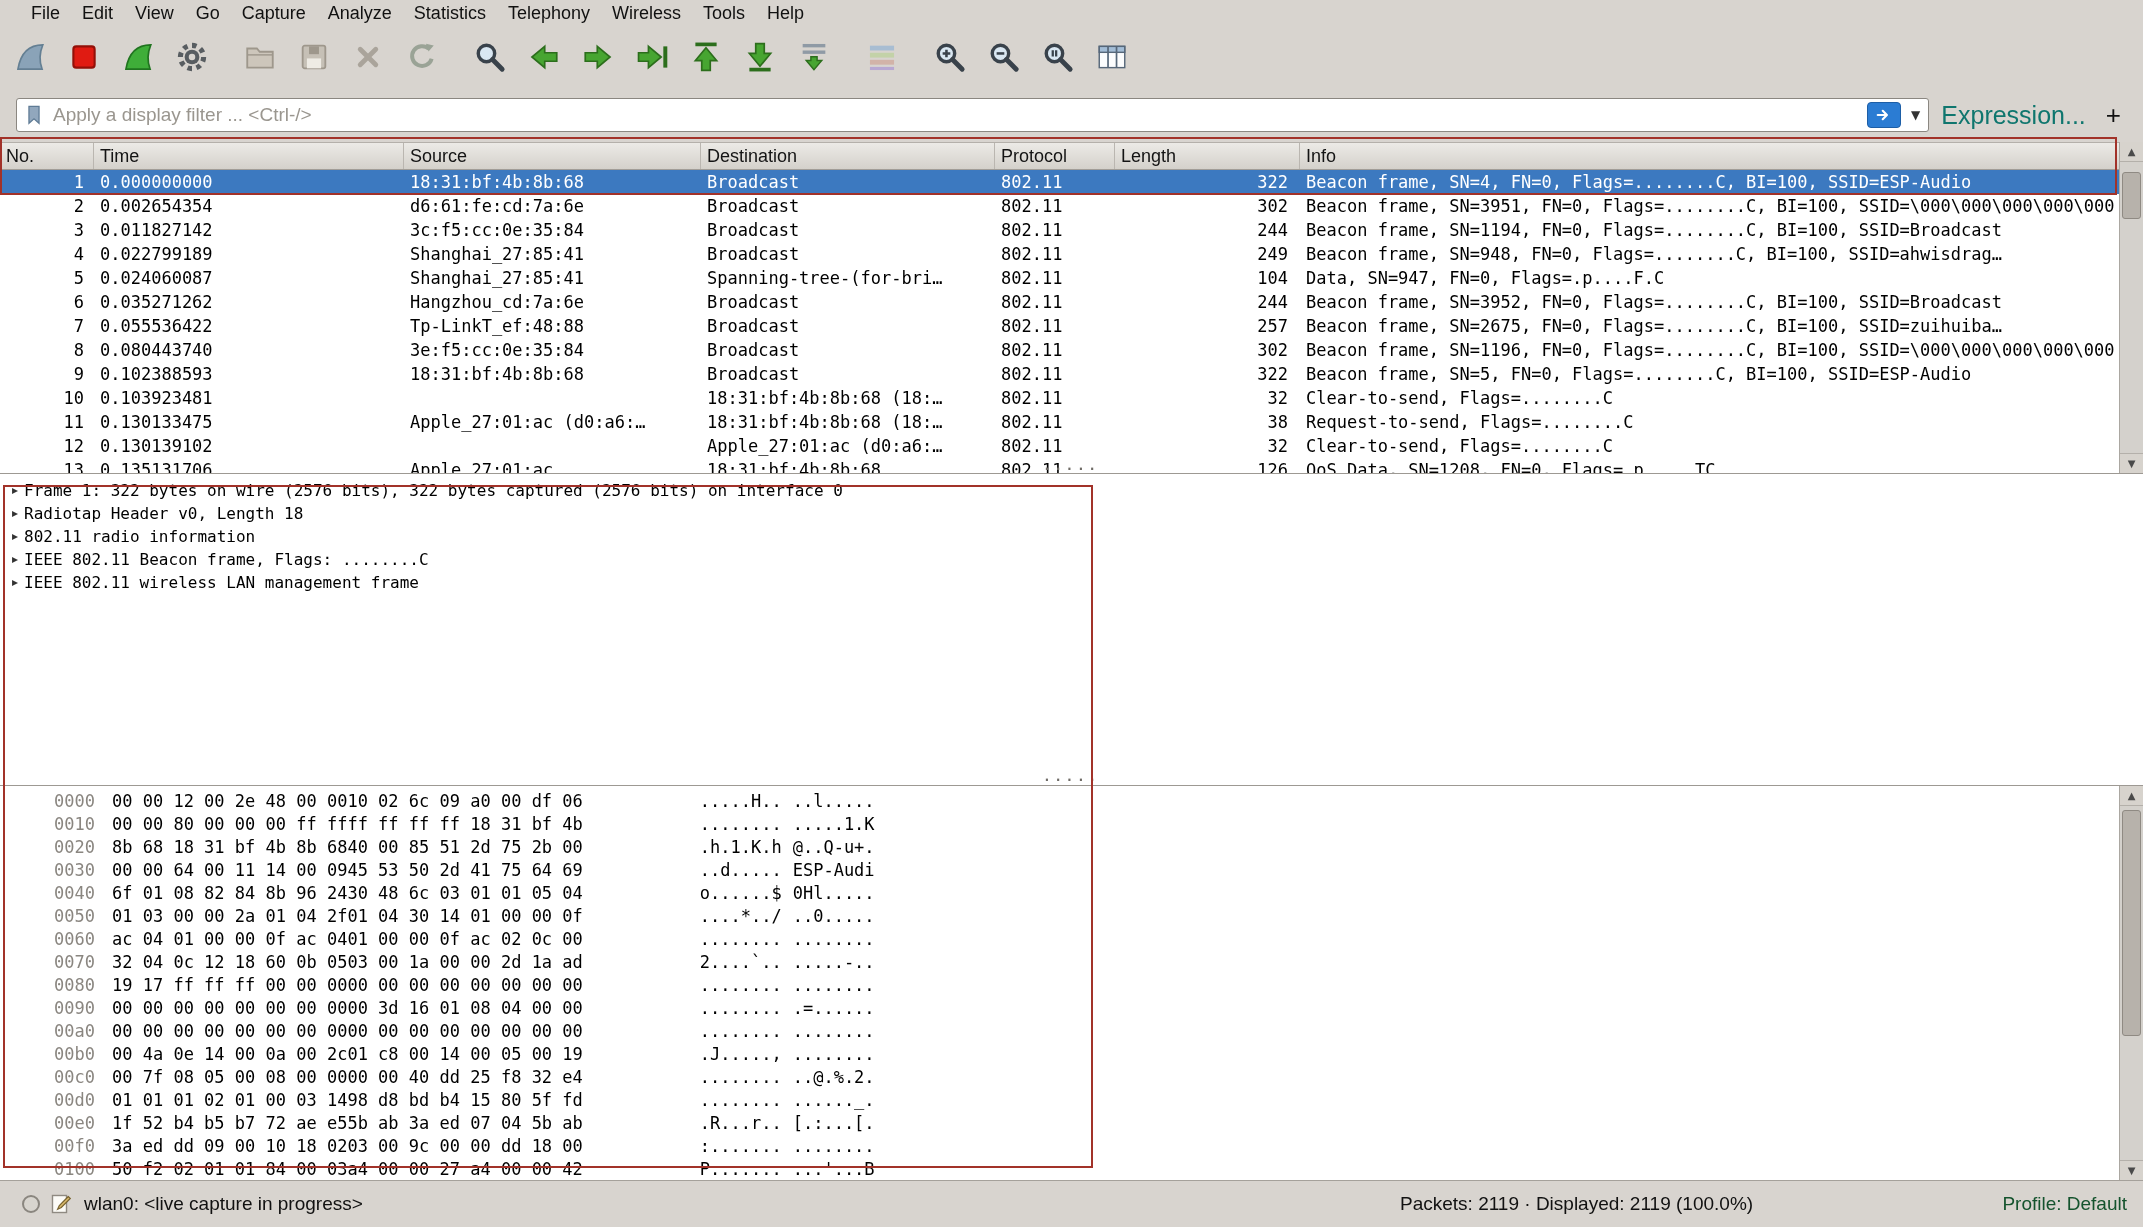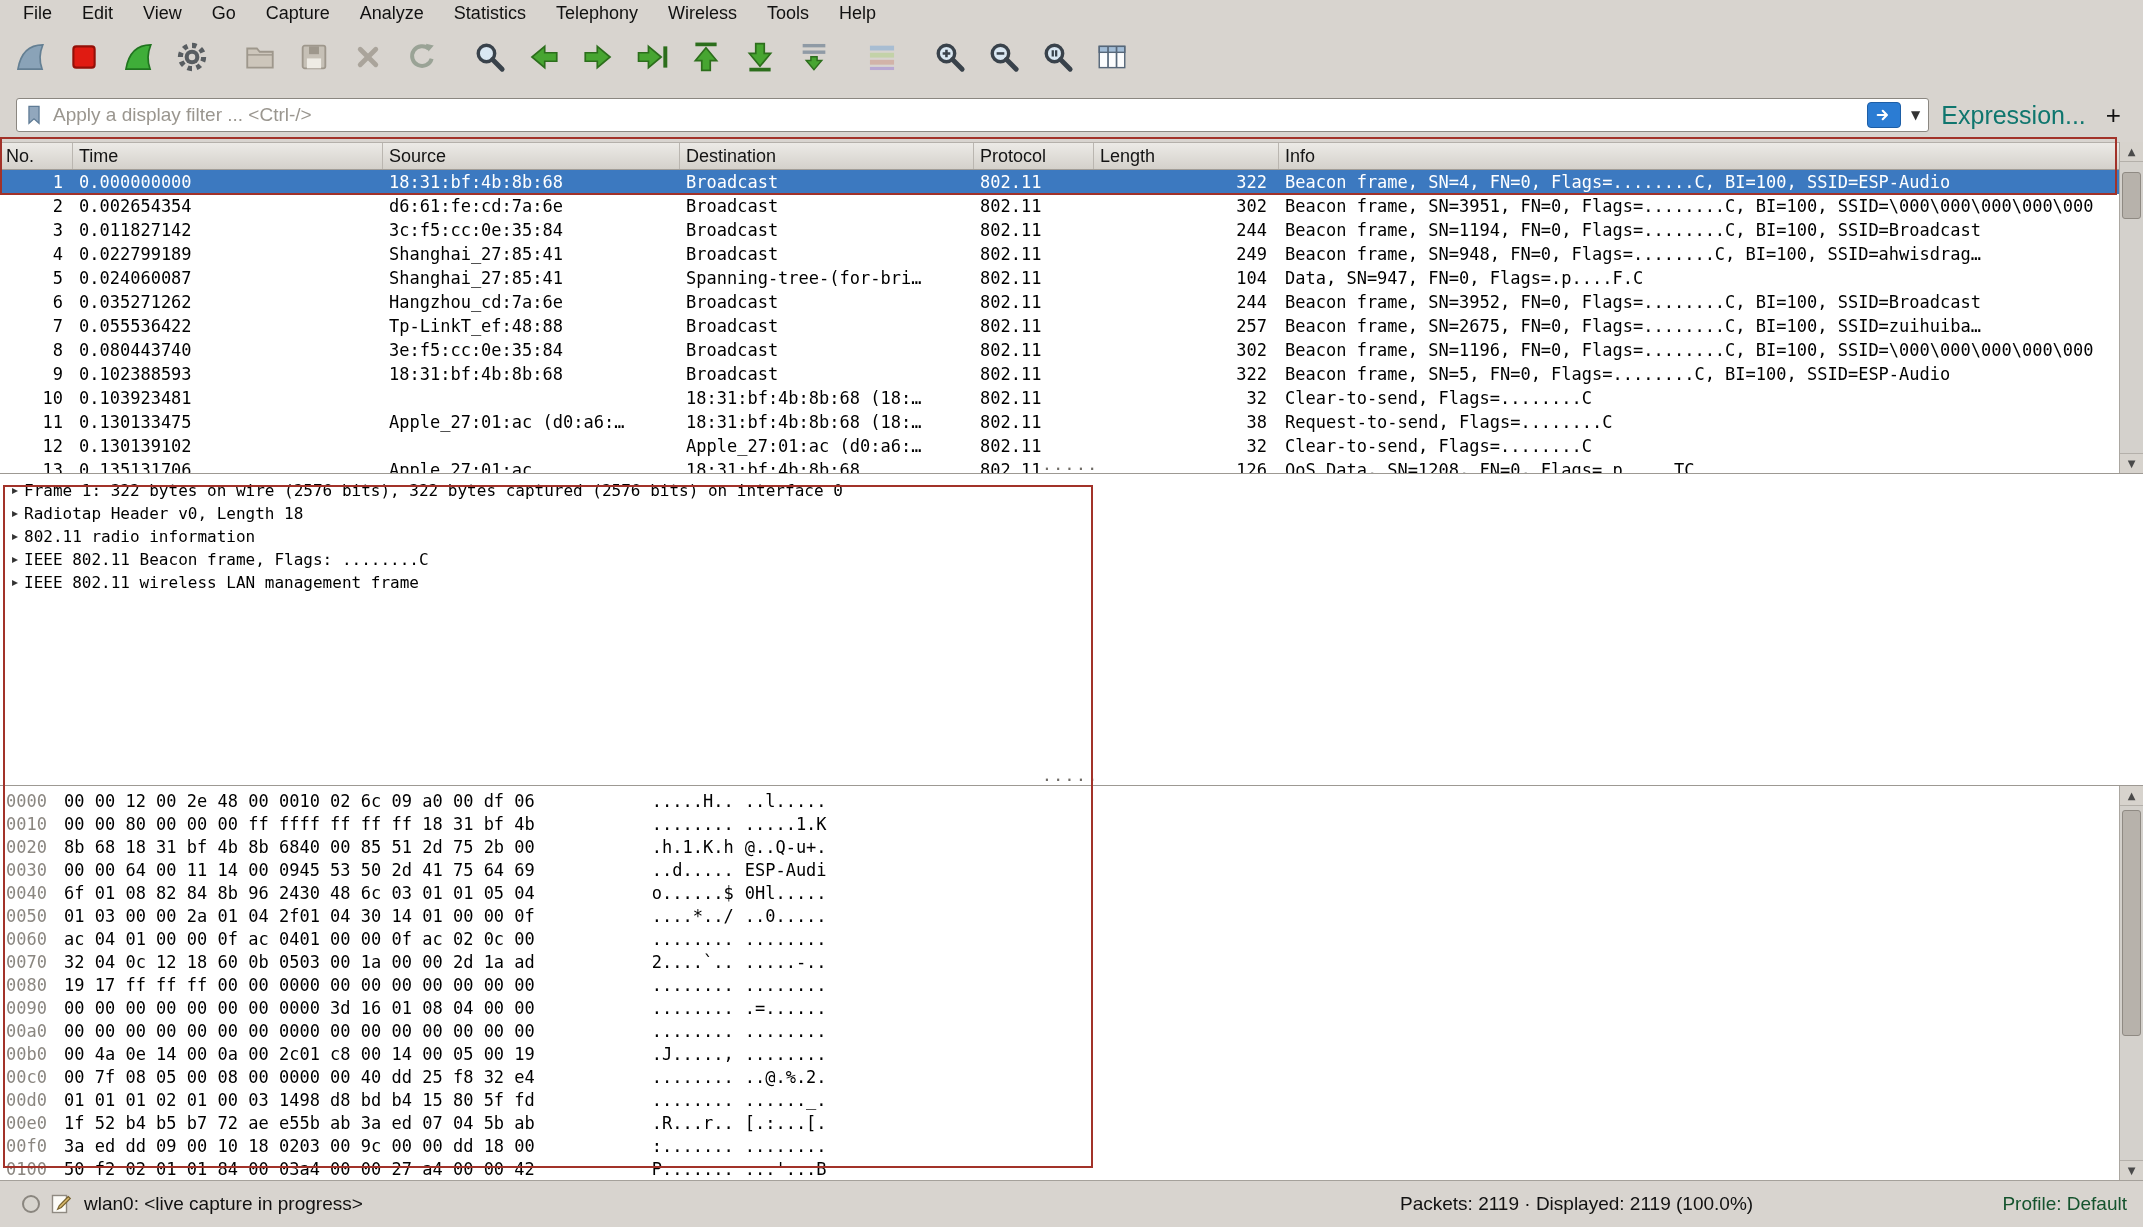--- a/index.html
+++ b/index.html
@@ -1,21 +1,21 @@
 <!DOCTYPE html>
 <html><head>
 <meta charset="utf-8">
 <style>
   * { margin:0; padding:0; box-sizing:border-box; }
   html,body { width:2143px; height:1227px; background:#d8d4cf; overflow:hidden; }
   body { font-family:"Liberation Sans", sans-serif; }
   .app { position:relative; width:2143px; height:1227px; display:flex; flex-direction:column; background:#d8d4cf; }
 
   
-  .menubar { height:26px; display:flex; align-items:center; padding-left:12px;gap:8px; }
+  .menubar { height:26px; display:flex; align-items:center; padding-left:20px; }
   .menu-item { padding:2px 11px; font-size:18px; color:#111; white-space:nowrap; }
 
   
   .toolbar { height:62px; display:flex; align-items:center; padding-left:6px; gap:6px; }
   .tb-btn { width:48px; height:46px; display:flex; align-items:center; justify-content:center; border-radius:4px; flex:0 0 auto; }
   .tb-btn svg { width:34px; height:34px; }
   .tb-btn.grp { margin-left:14px; }
 
   
   .filterbar { height:54px; display:flex; align-items:center; padding:0 14px 0 16px; gap:12px; }
@@ -26,21 +26,21 @@
   .apply-btn { width:34px; height:26px; background:#2b7cd3; border:1px solid #1d5ea6; border-radius:4px; display:flex; align-items:center; justify-content:center; flex:0 0 auto; }
   .apply-btn svg { width:20px; height:20px; }
   .chev { font-size:12px; color:#333; font-family:"DejaVu Sans",sans-serif; padding:0 2px; }
   .expression-label { font-size:25px; color:#0f766e; white-space:nowrap; }
   .plus-btn { font-size:26px; color:#111; padding:0 8px; }
 
   
   .packet-list { height:331px; position:relative; background:#fff; }
   .pl-header { height:28px; display:flex; background:linear-gradient(#eceae6,#d4d1cb); border-top:1px solid #b4b0aa; border-bottom:1px solid #a19d97; }
   .hcell { border-right:1px solid #bab6b0; font-size:18px; color:#141414; display:flex; align-items:center; padding-left:6px; overflow:hidden; white-space:nowrap; }
-  .c-no{width:73px; flex:0 0 auto;} .c-time{width:310px; flex:0 0 auto;} .c-source{width:297px; flex:0 0 auto;}
+  .c-no{width:94px; flex:0 0 auto;} .c-time{width:310px; flex:0 0 auto;} .c-source{width:297px; flex:0 0 auto;}
   .c-dest{width:294px; flex:0 0 auto;} .c-proto{width:120px; flex:0 0 auto;} .c-len{width:185px; flex:0 0 auto;}
   .c-info{flex:1 1 auto; border-right:none;}
   .pl-body { position:absolute; top:28px; left:0; right:24px; bottom:0; overflow:hidden; background:#fff; }
   .pl-row { display:flex; height:24px; font-family:"DejaVu Sans Mono",monospace; font-size:17px; color:#000; }
   .pl-row > div { overflow:hidden; padding-left:6px; line-height:24px; white-space:pre; }
   .pl-row .c-no { text-align:right; padding-right:10px; padding-left:0; }
   .pl-row .c-len { text-align:right; padding-right:12px; }
   .pl-row.selected { background:#3c79c0; color:#fff; }
 
   
@@ -53,21 +53,21 @@
   
   .detail-pane { height:312px; background:#fff; border-top:1px solid #9d9993; position:relative; padding-top:5px; }
   .detail-line { height:23px; line-height:23px; font-family:"DejaVu Sans Mono",monospace; font-size:16px; color:#000; display:flex; white-space:pre; }
   .expander { width:18px; text-align:center; font-family:"DejaVu Sans",sans-serif; font-size:12px; color:#333; margin-left:6px; line-height:23px; }
   .splitter-dots { color:#6f6b66; font-size:22px; letter-spacing:4px; line-height:8px; height:10px; overflow:visible; }
   .detail-pane .splitter-dots { position:absolute; bottom:0; left:50%; transform:translateX(-50%); }
   .mid-splitter { position:absolute; top:464px; left:50%; transform:translateX(-50%); z-index:5; }
 
   
   .hex-pane { height:395px; background:#fff; border-top:1px solid #9d9993; position:relative; padding-top:4px; }
-  .hex-row { height:23px; line-height:23px; font-family:"DejaVu Sans Mono",monospace; font-size:17px; white-space:pre; display:flex; color:#000; }
+  .hex-row { height:23px; line-height:23px; font-family:"DejaVu Sans Mono",monospace; font-size:17px; white-space:pre; display:flex; color:#000;padding-left:48px; }
   .hx-off { width:50px; padding-left:6px; color:#8a8680; flex:0 0 auto; }
   .hx-1 { margin-left:14px; }
   .hx-2 { }
   .hx-a1 { margin-left:117px; }
   .hx-a2 { margin-left:11px; }
 
   
   .statusbar { height:47px; border-top:1px solid #a5a19b; display:flex; align-items:center; padding:0 16px 0 22px; position:relative; background:#d8d4cf; }
   .sb-left { display:flex; align-items:center; gap:10px; font-size:19px; color:#111; }
   .expert-circle { width:18px; height:18px; border-radius:50%; background:#d8d5cf; border:2px solid #8a867f; }

